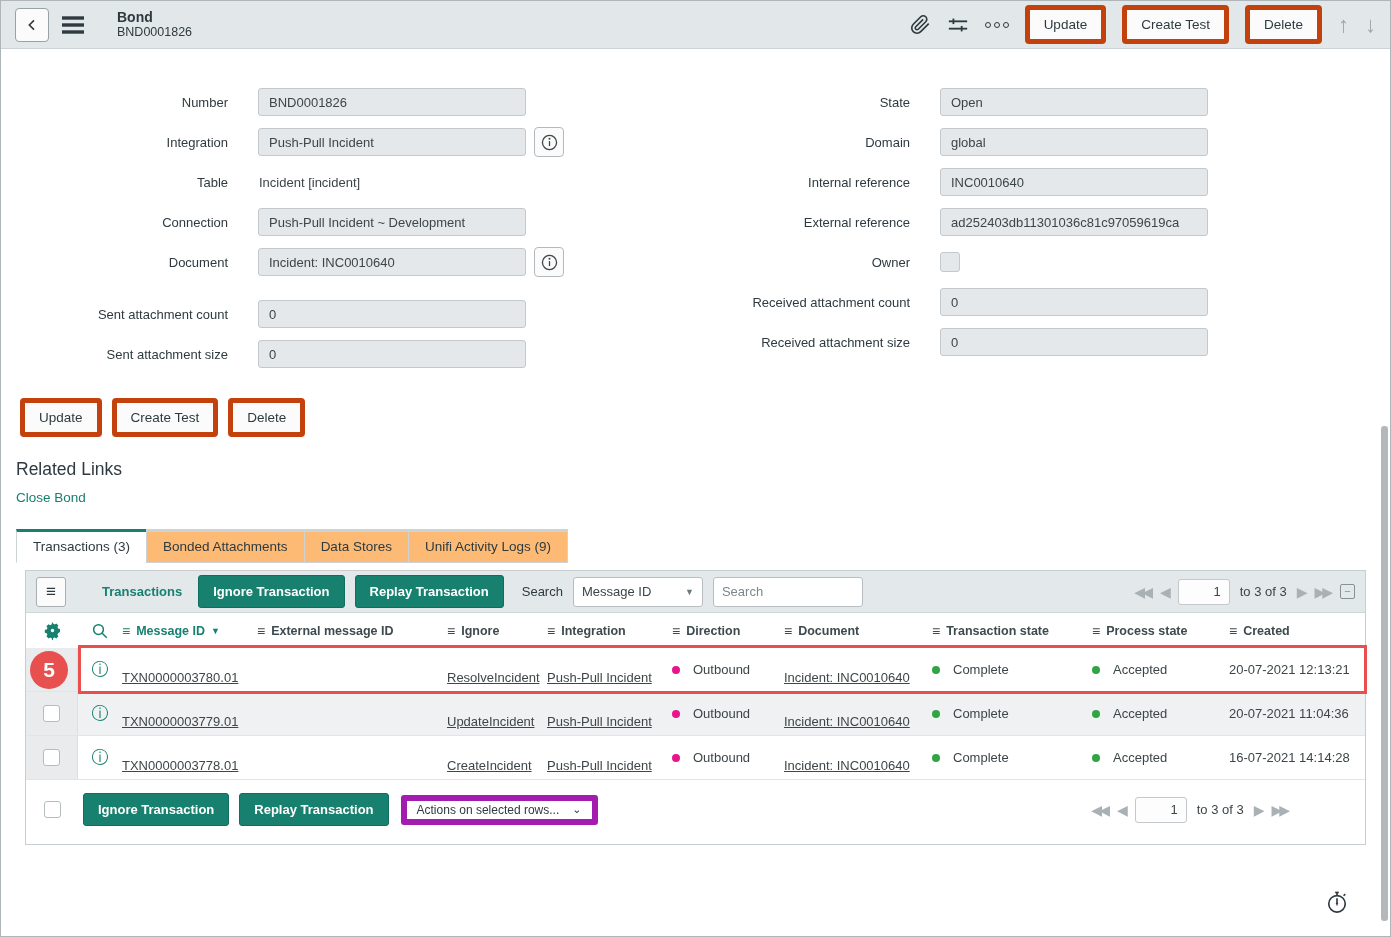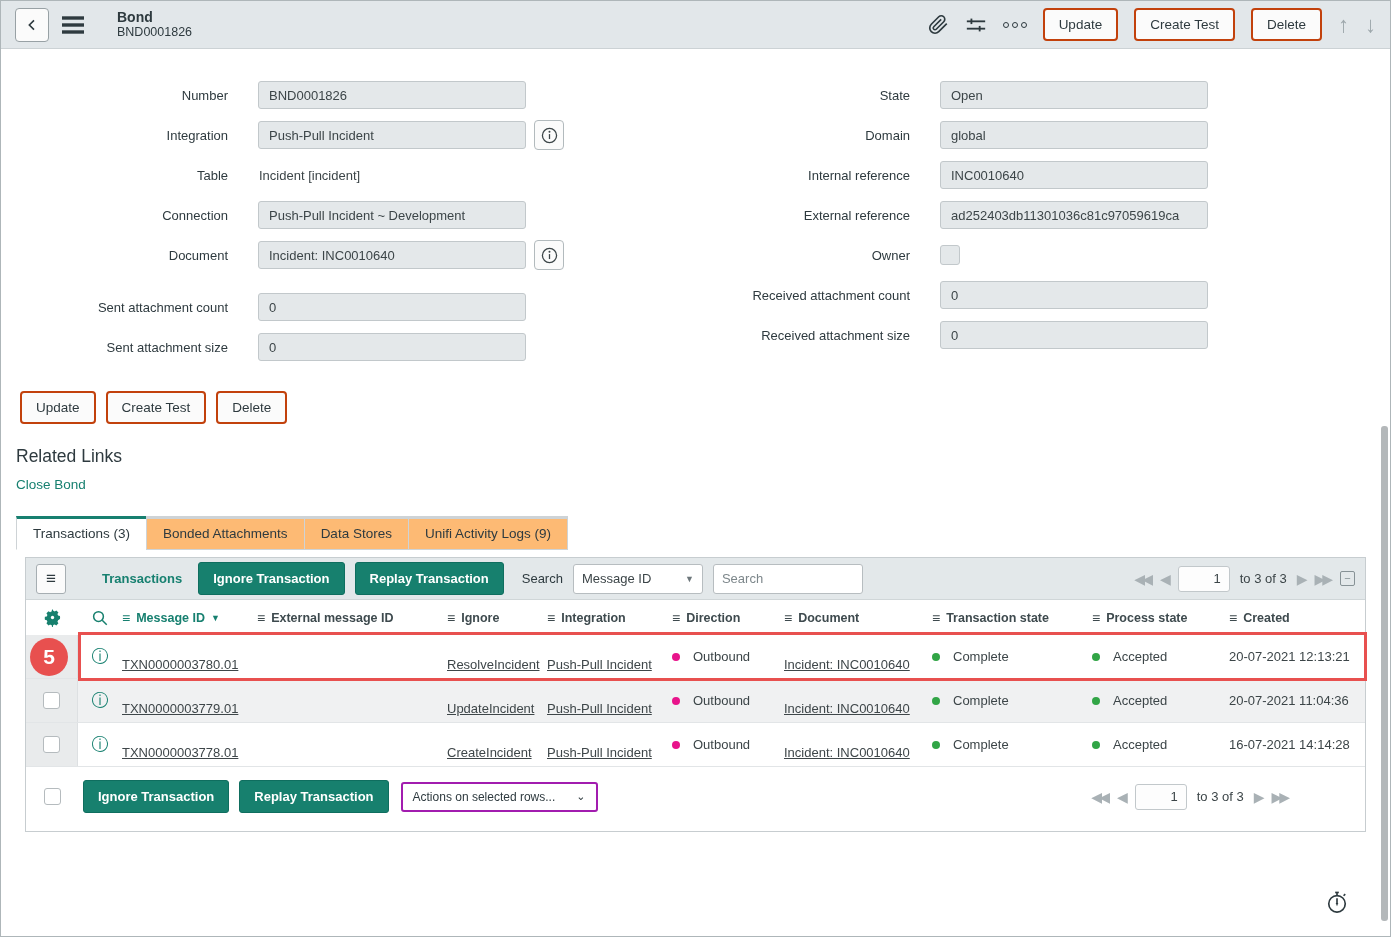--- a/index.html
+++ b/index.html
@@ -12,27 +12,27 @@
   
   .app-header { height:48px; background:#e2e7ea; border-bottom:1px solid #ccd2d5;
     display:flex; align-items:center; padding:0 14px; gap:12px; }
   .back-btn { width:34px; height:34px; background:#fbfbfb; border:1px solid #98a1a5;
     border-radius:4px; display:flex; align-items:center; justify-content:center; cursor:pointer; }
   .icon-btn { display:flex; align-items:center; justify-content:center; cursor:pointer; }
   .title-block { line-height:1.2; margin-left:20px; }
   .hdr-title { font-weight:700; font-size:14px; color:#2e3a3f; }
   .hdr-sub { font-size:12.5px; color:#2e3a3f; }
   .hdr-right { margin-left:auto; display:flex; align-items:center; gap:16px; }
-  .btn-white { background:#fbfbfb; border:2px solid #c2410c; border-radius:4px;
+  .btn-white { background:#fbfbfb; border:5px solid #c2410c; border-radius:4px;
     padding:7px 14px; font-size:13.5px; color:#2e3a3f; cursor:pointer; font-family:inherit; }
   .nav-arrow { font-size:22px; color:#9ea8ac; cursor:pointer; line-height:1; }
   .more-dots { display:flex; gap:3px; }
   .more-dots i { width:6px; height:6px; border:1.5px solid #2e3a3f; border-radius:50%; display:block; }
   
-  .form-area { padding-top:32px; }
+  .form-area { padding-top:32px;margin-top:7px; }
   .form-grid { display:flex; }
   .form-col.left { width:563px; }
   .form-col.right { margin-left:133px; }
   .field-row { display:flex; align-items:center; margin-bottom:12px; height:28px; column-gap:16px; }
   .field-label { flex:0 0 241px; text-align:right; padding-right:14px; color:#2e3a3f; }
   .form-col.right .field-label { flex:0 0 227px; }
   .ro-input { width:268px; height:28px; background:#e4e8ea; border:1px solid #c2c8cb;
     border-radius:3px; padding:0 10px; display:flex; align-items:center; color:#3c4548;
     white-space:nowrap; overflow:hidden; }
   .plain-value { padding-left:1px; }
@@ -99,21 +99,21 @@
   .dot.green { background:#31a546; }
   .cellflex { display:flex; align-items:center; }
   .row-highlight { position:absolute; left:52px; right:-2px; top:-3px; bottom:-3px;
     border:3px solid #e8504f; pointer-events:none; z-index:3; }
   .badge-circle { position:absolute; left:4px; top:3px; width:38px; height:38px; background:#e8504f;
     border-radius:50%; color:#fff; font-size:21px; font-weight:700; display:flex; align-items:center;
     justify-content:center; z-index:4; }
   .list-footer { display:flex; align-items:center; padding:13px 12px 18px 12px; }
   .list-footer .checkbox { margin:0 12px 0 6px; }
   .list-footer .teal-btn { margin-left:10px; }
-  .actions-select { width:197px; height:30px; background:#fff; border:2px solid #a21caf; border-radius:3px;
+  .actions-select { width:197px; height:30px; background:#fff; border:6px solid #a21caf; border-radius:3px;
     display:flex; align-items:center; justify-content:space-between; padding:0 10px; margin-left:12px;
     font-size:12px; color:#2e3a3f; cursor:pointer; }
   .actions-select .caret { font-size:11px; color:#2e3a3f; }
   
   .timer-icon { position:absolute; right:42px; bottom:22px; cursor:pointer; }
   .scroll-thumb { position:absolute; right:2px; top:425px; width:7px; height:495px;
     background:#b4b8ba; border-radius:3px; }
   svg { display:block; }
 </style>
 </head>

